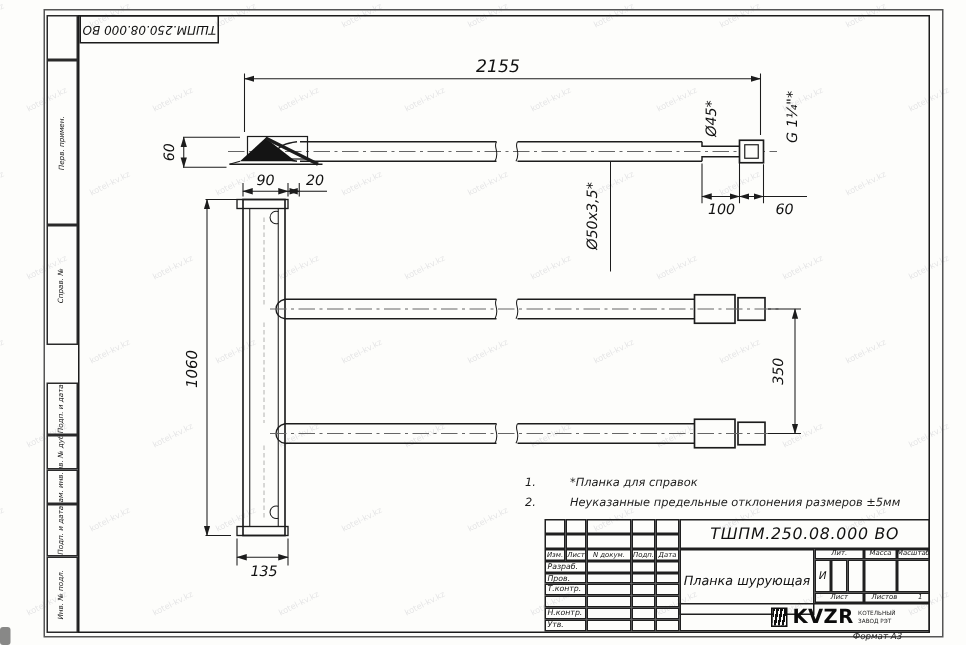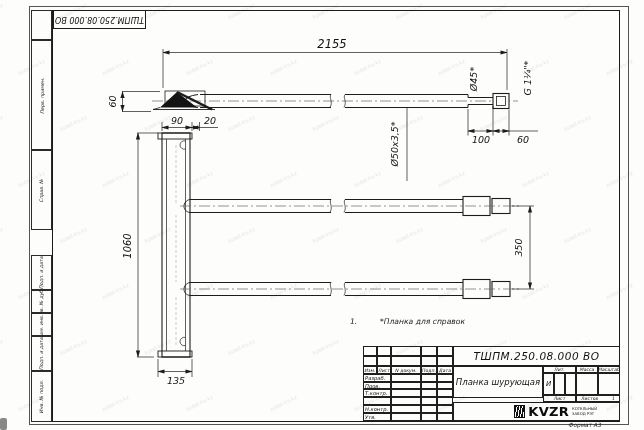--- a/index.html
+++ b/index.html
@@ -246,20 +246,23 @@
 
       <path d="M512,206 H534 M512,289 H534"></path>
       <line x1="530" y1="206" x2="530" y2="289" marker-start="url(#ar)" marker-end="url(#ar)"></line>
       <text x="522" y="247.5" font-size="9.5" text-anchor="middle" stroke="none" transform="rotate(-90 522 247.5)">350</text>
     </g>
   </svg>
 
   <div class="note-line" style="top:317px;">
     <span class="num">1.</span><span>*Планка для справок</span>
   </div>
+  <div class="note-line" style="top:330px;">
+    <span class="num">2.</span><span>Неуказанные предельные отклонения размеров ±5мм</span>
+  </div>
 
   <div>
 
     <div class="abs tb" style="left:363px;top:346px;width:14px;height:10px;"></div>
     <div class="abs tb" style="left:377px;top:346px;width:14px;height:10px;"></div>
     <div class="abs tb" style="left:391px;top:346px;width:30px;height:10px;"></div>
     <div class="abs tb" style="left:421px;top:346px;width:16px;height:10px;"></div>
     <div class="abs tb" style="left:437px;top:346px;width:16px;height:10px;"></div>
     <div class="abs tb" style="left:363px;top:356px;width:14px;height:10px;"></div>
     <div class="abs tb" style="left:377px;top:356px;width:14px;height:10px;"></div>
@@ -317,21 +320,21 @@
         <span class="tb-txt" style="font-size:5.2px;">Утв.</span>
       </div>
     <div class="abs tb" style="left:391px;top:413px;width:30px;height:8px;"></div>
       <div class="abs tb" style="left:421px;top:413px;width:16px;height:8px;"></div>
       <div class="abs tb" style="left:437px;top:413px;width:16px;height:8px;"></div>
 
     <div class="abs tb center" style="left:453px;top:346px;width:167px;height:20px;border-width:1.3px;">
       <span class="tb-txt" id="doc-number">ТШПМ.250.08.000 ВО</span>
     </div>
 
-    <div class="abs tb center" style="left:453px;top:366px;width:90px;height:32px;">
+    <div class="abs tb center" style="left:453px;top:366px;width:90px;height:44px;">
       <span class="tb-txt" id="part-name">Планка шурующая</span>
     </div>
 
     <div class="abs tb center" style="left:543px;top:366px;width:33px;height:7px;">
         <span class="tb-txt tb-small">Лит.</span>
       </div>
     <div class="abs tb center" style="left:576px;top:366px;width:22px;height:7px;">
         <span class="tb-txt tb-small">Масса</span>
       </div>
     <div class="abs tb center" style="left:598px;top:366px;width:22px;height:7px;">

